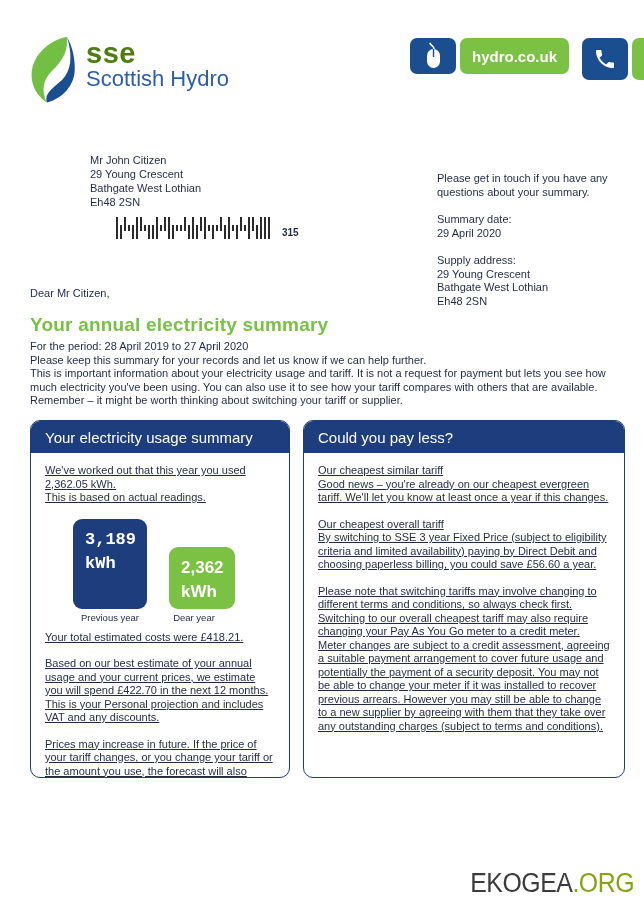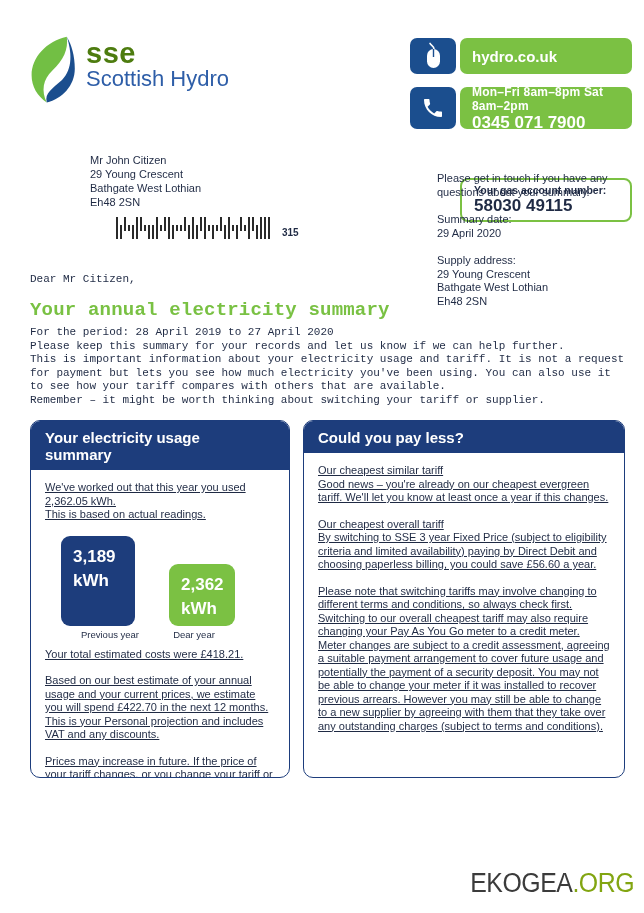--- a/index.html
+++ b/index.html
@@ -17,21 +17,21 @@
   }
 
   
   .logo{position:absolute;left:30px;top:34px;display:flex;align-items:flex-start;}
   .logo-swirl{width:48px;height:76px;margin-right:8px;}
   .logo-text{padding-top:6px;}
   .logo-sse{font-size:29px;font-weight:bold;color:#4d7c0f;line-height:26px;letter-spacing:0.5px;}
   .logo-sub{font-size:22px;color:#2e5ea8;line-height:26px;}
 
   
-  .contact{position:absolute;top:38px;right:12px;width:222px;display:flex;flex-direction:column;gap:13px;}
+  .contact{position:absolute;top:38px;right:12px;width:222px;display:flex;gap:13px;}
   .contact-row{display:flex;gap:4px;}
   .icon-square{width:46px;border-radius:7px;background:#1b4e8e;display:flex;align-items:center;justify-content:center;flex:none;}
   .green-bar{flex:1;background:#7bc143;border-radius:7px;color:#ffffff;padding:0 12px;display:flex;flex-direction:column;justify-content:center;}
   .row-web{height:36px;}
   .row-phone{height:42px;}
   .web-label{font-size:15px;font-weight:bold;}
   .phone-hours{font-size:12px;font-weight:bold;letter-spacing:0.2px;}
   .phone-number{font-size:17px;font-weight:bold;line-height:19px;}
   .gas-row{margin-left:50px;margin-top:36px;}
   .gas-box{flex:1;background:#ffffff;border:2px solid #7bc143;border-radius:8px;padding:4px 12px 5px 12px;}
@@ -47,39 +47,39 @@
   .bc-a{height:14px;margin-top:0;}
   .bc-d{height:14px;margin-top:8px;}
   .bc-t{height:6px;margin-top:8px;}
   .barcode-number{font-size:10px;font-weight:bold;margin-left:10px;margin-bottom:1px;}
 
   
   .right-info{position:absolute;left:437px;top:172px;width:196px;font-size:11px;line-height:13.5px;}
   .right-info .para{margin-bottom:14px;}
 
   
-  .letter{position:absolute;left:30px;top:273px;width:600px;font-size:11px;line-height:13.5px;font-family:Liberation Mono, monospace;}
+  .letter{position:absolute;left:30px;top:287px;width:600px;font-size:11px;line-height:13.5px;}
   .salutation{margin-bottom:17px;}
   .letter-heading{font-size:19px;color:#79c143;margin-bottom:9px;font-weight:bold;letter-spacing:0.2px;}
   .letter p{margin:0;}
 
   
   .boxes{position:absolute;left:30px;top:420px;display:flex;gap:13px;}
   .box{border:1.5px solid #1d3d7c;border-radius:10px;height:358px;background:#ffffff;overflow:hidden;box-sizing:border-box;}
   .box-usage{width:260px;}
   .box-payless{width:322px;}
-  .box-header{background:#1d3d7c;color:#ffffff;font-size:15px;font-weight:bold;padding:8px 22px 7px 14px;}
+  .box-header{background:#1d3d7c;color:#ffffff;font-size:15px;font-weight:normal;padding:8px 22px 7px 14px;}
   .box-body{padding:11px 14px;font-size:11px;line-height:13.5px;}
   .box-body p{margin:0 0 13px 0;text-decoration:underline;}
   .box-body p.tight{margin-bottom:0;}
 
   
   .bars-area{position:relative;height:112px;margin:8px 0 6px 0;}
   .bar-block{position:absolute;border-radius:9px;color:#ffffff;font-weight:bold;font-size:17px;line-height:24px;padding:9px 0 0 12px;box-sizing:border-box;}
-  .bar-prev{left:16px;bottom:16px;width:74px;height:90px;background:#1d3d7c;}
+  .bar-prev{left:28px;bottom:16px;width:74px;height:90px;background:#1d3d7c;font-family:Liberation Mono, monospace;}
   .bar-this{left:124px;bottom:16px;width:66px;height:62px;background:#7bc143;}
   .bar-label{position:absolute;bottom:0;font-size:9.5px;text-align:center;color:#1f2a44;font-weight:normal;}
   .label-prev{left:22px;width:86px;}
   .label-this{left:110px;width:78px;}
 
   
   .footer-brand{position:absolute;right:10px;bottom:14px;font-size:27px;color:#3b3b3b;letter-spacing:-0.5px;transform:scaleX(0.92);transform-origin:right center;}
   .footer-org{color:#82a511;}
 </style>
 </head>

